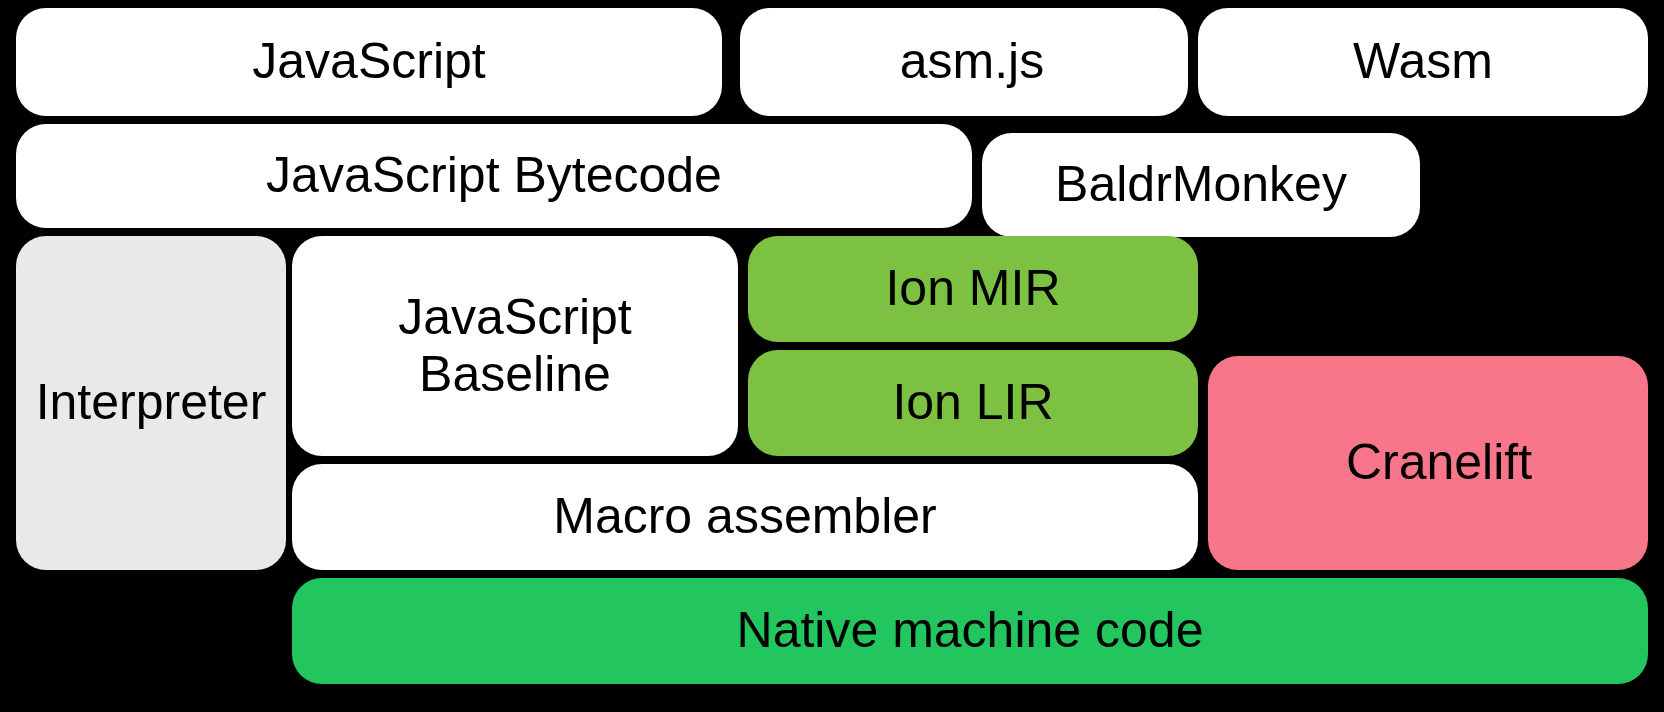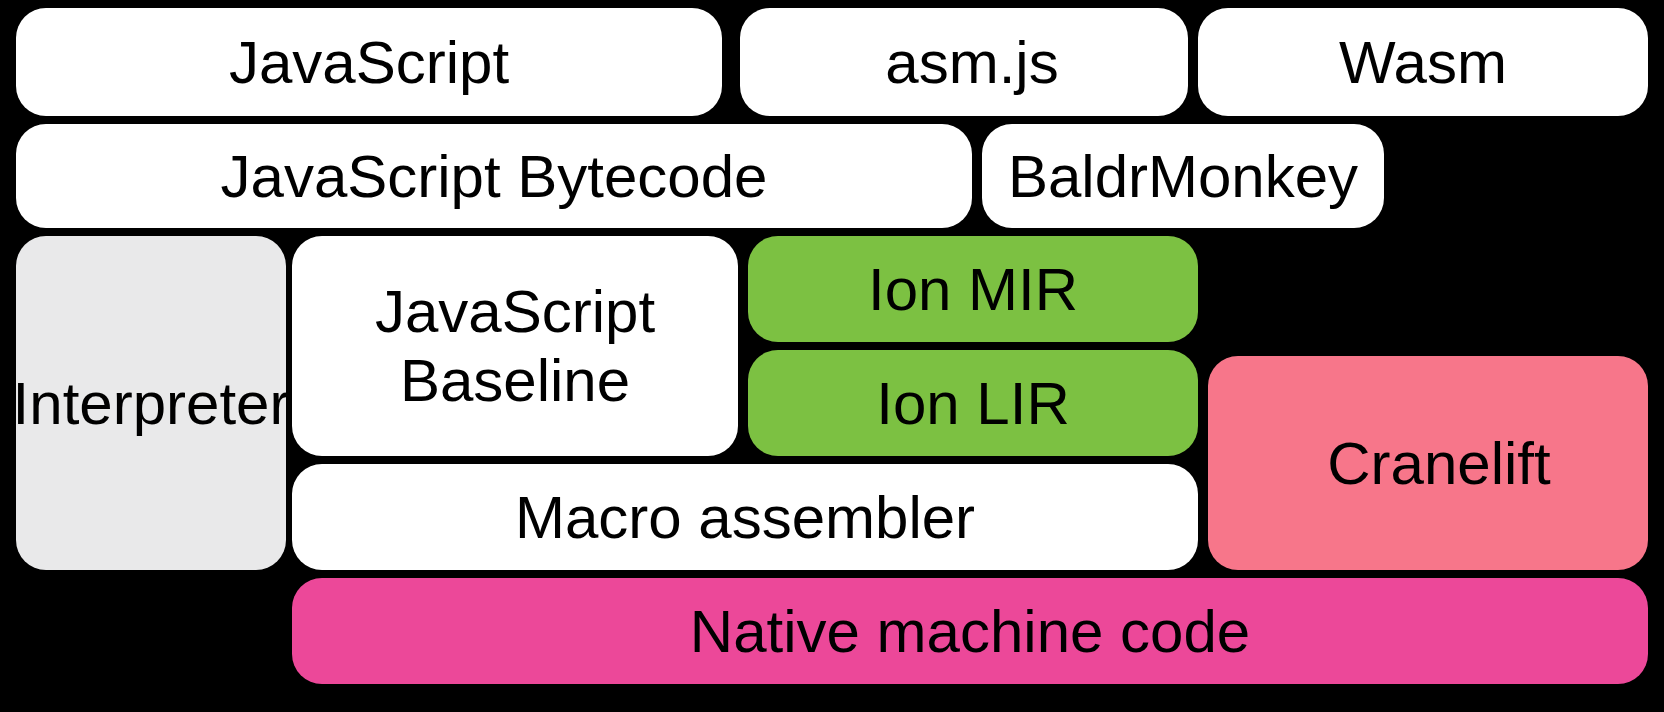--- a/index.html
+++ b/index.html
@@ -19,32 +19,32 @@
     background: #000000;
   }
   .box {
     position: absolute;
     border-radius: 30px;
     display: flex;
     align-items: center;
     justify-content: center;
     text-align: center;
     color: #000000;
-    font-size: 60px;
+    font-size: 50px;
     line-height: 1.15;
     white-space: pre-line;
     box-sizing: border-box;
   }
   
   .b-javascript          { left: 16px;   top: 8px;   width: 706px;  height: 108px; }
   .b-asmjs               { left: 740px;  top: 8px;   width: 448px;  height: 108px; }
   .b-wasm                { left: 1198px; top: 8px;   width: 450px;  height: 108px; }
   
   .b-js-bytecode         { left: 16px;   top: 124px; width: 956px;  height: 104px; }
-  .b-baldrmonkey         { left: 982px;  top: 124px; width: 402px;  height: 104px; }
+  .b-baldrmonkey         { left: 982px;  top: 133px; width: 438px;  height: 104px; }
   
   .b-interpreter         { left: 16px;   top: 236px; width: 270px;  height: 334px; }
   .b-js-baseline         { left: 292px;  top: 236px; width: 446px;  height: 220px; }
   .b-ion-mir             { left: 748px;  top: 236px; width: 450px;  height: 106px; }
   .b-ion-lir             { left: 748px;  top: 350px; width: 450px;  height: 106px; }
   .b-cranelift           { left: 1208px; top: 356px; width: 440px;  height: 214px; padding-left: 22px; }
   
   .b-macro-assembler     { left: 292px;  top: 464px; width: 906px;  height: 106px; }
   .b-native-machine-code { left: 292px;  top: 578px; width: 1356px; height: 106px; }
 </style>
@@ -91,17 +91,17 @@
   </div>
 
   <div class="box b-cranelift" style="background: rgb(247, 118, 138); color: rgb(0, 0, 0);">
     <span>Cranelift</span>
   </div>
 
   <div class="box b-macro-assembler" style="background: rgb(255, 255, 255); color: rgb(0, 0, 0);">
     <span>Macro assembler</span>
   </div>
 
-  <div class="box b-native-machine-code" style="background: #ec4899; color: rgb(0, 0, 0);">
+  <div class="box b-native-machine-code" style="background: #22c55e; color: rgb(0, 0, 0);">
     <span>Native machine code</span>
   </div>
 
 </div>
 
 </body></html>

